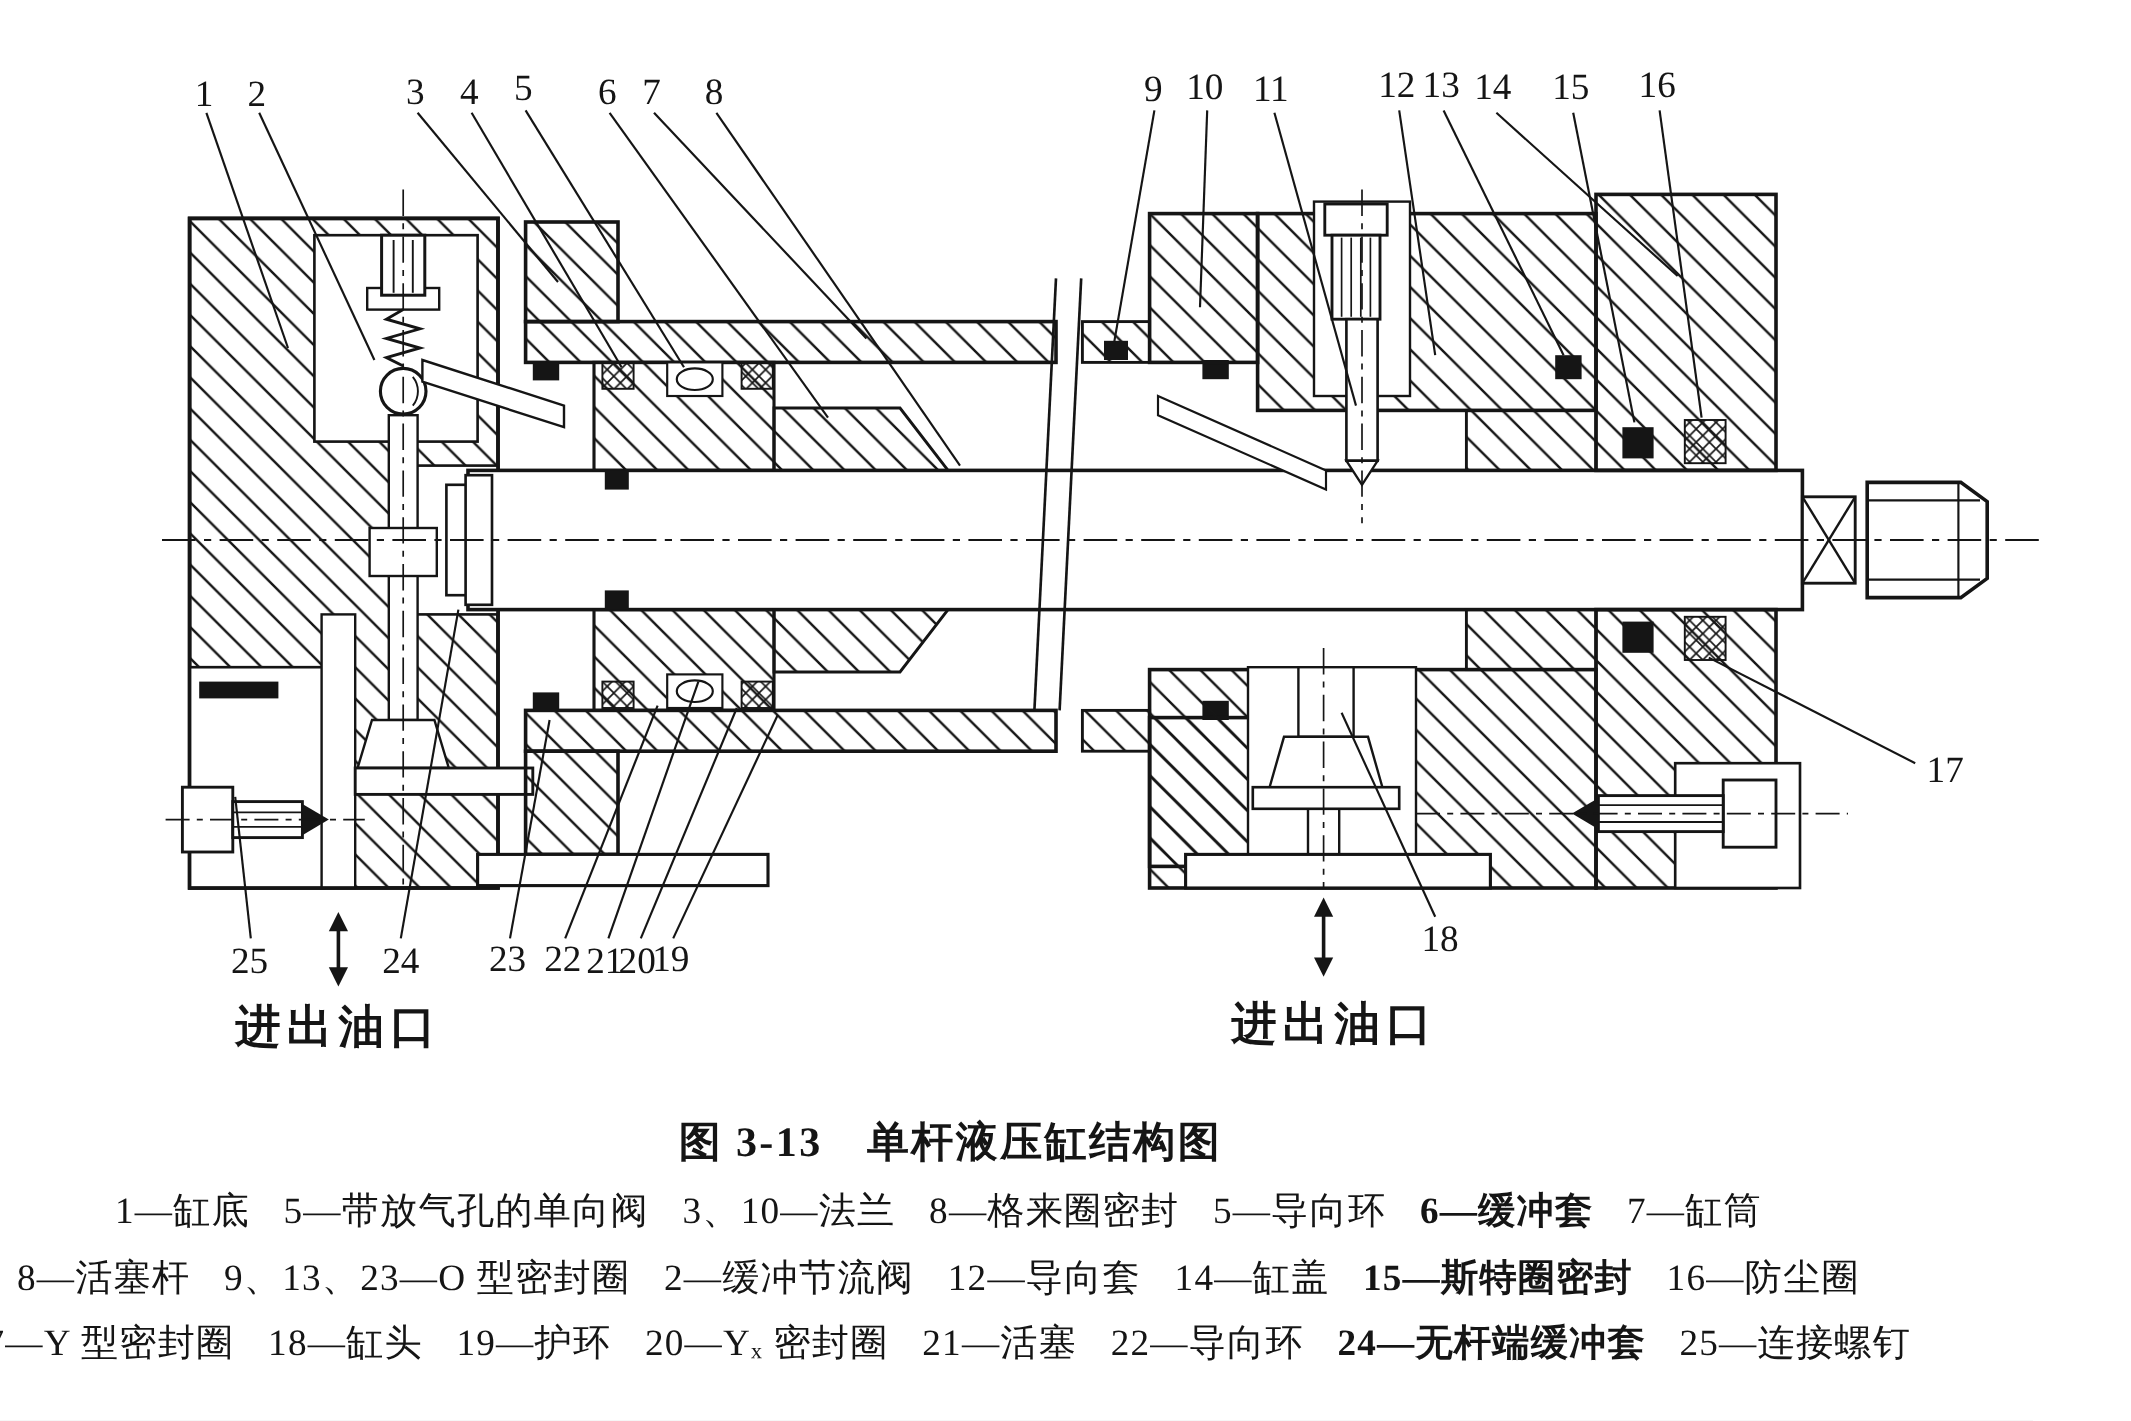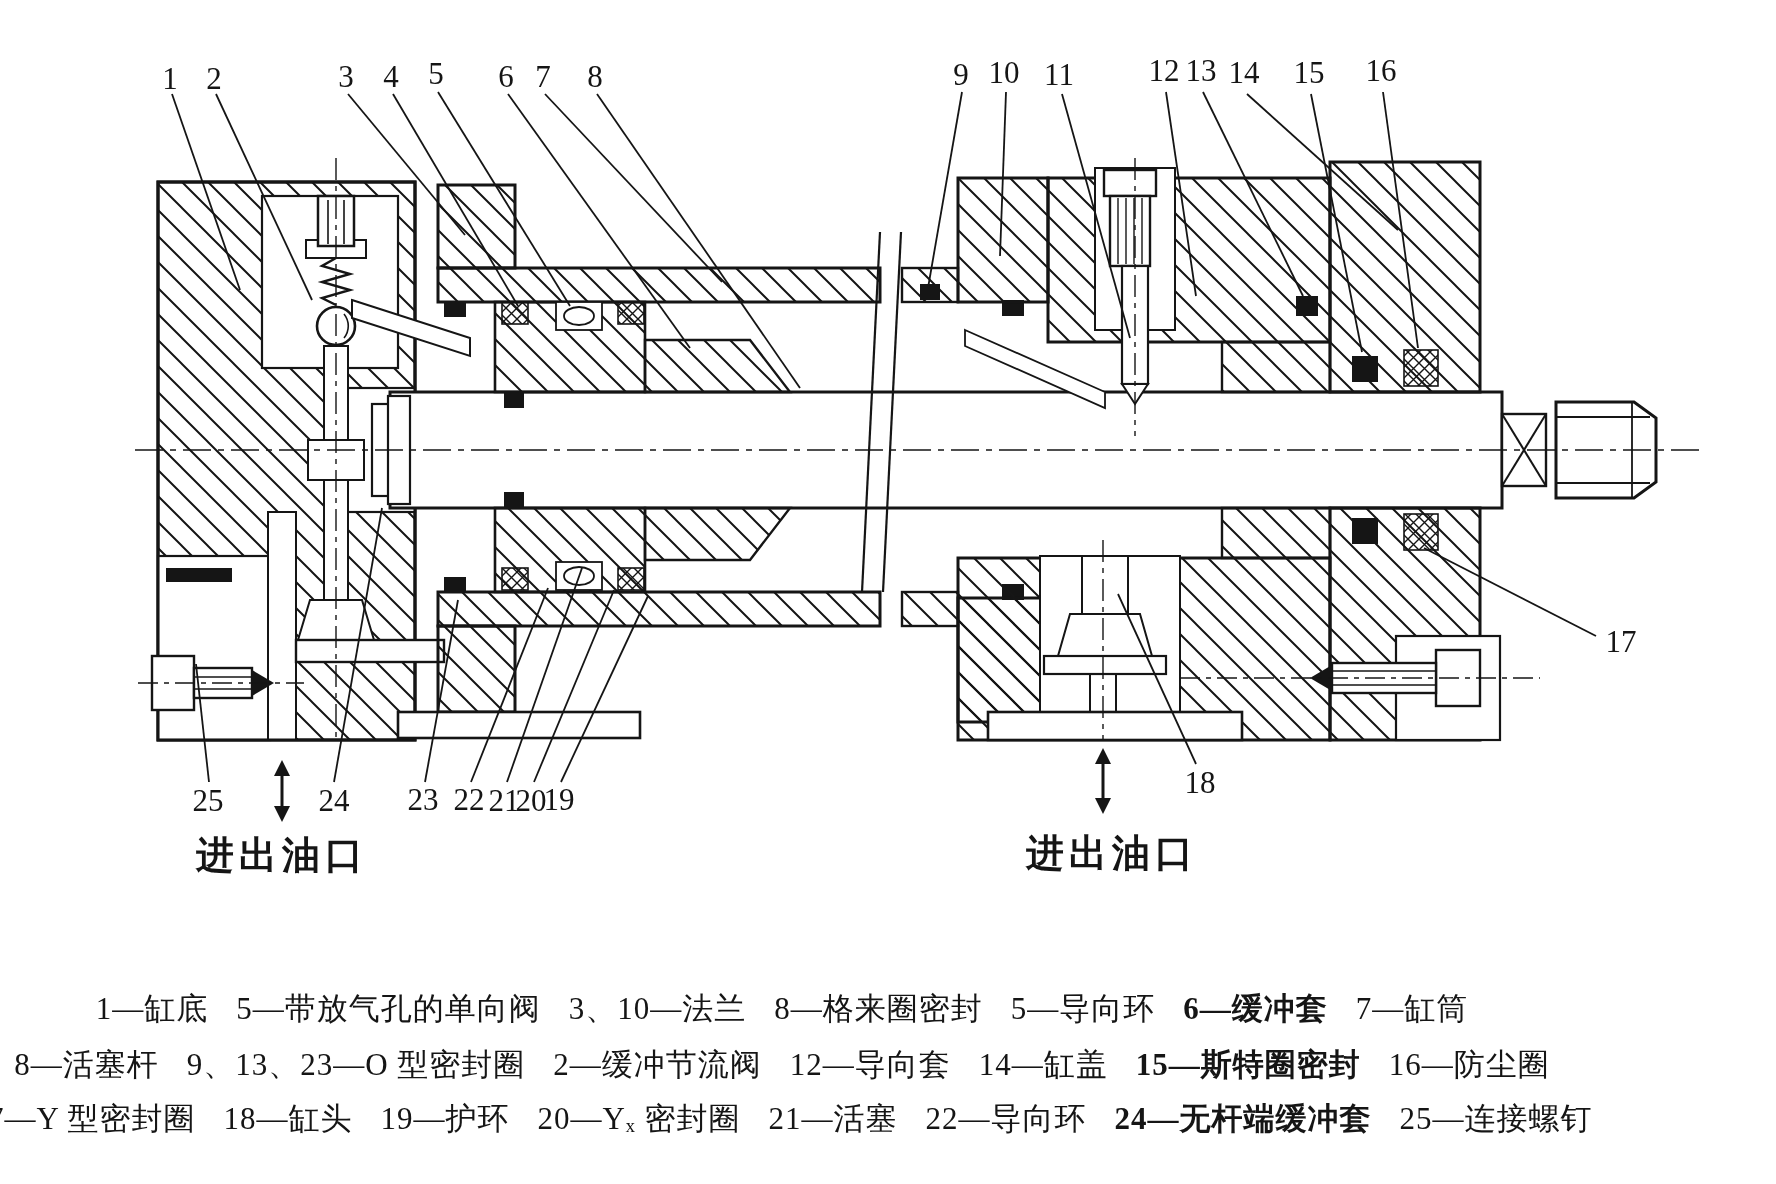--- a/index.html
+++ b/index.html
@@ -257,17 +257,18 @@
   <div class="callout" style="left:531px;top:800px">20</div>
   <div class="callout" style="left:504px;top:800px">21</div>
   <div class="callout" style="left:469px;top:799px">22</div>
   <div class="callout" style="left:423px;top:799px">23</div>
   <div class="callout" style="left:334px;top:800px">24</div>
   <div class="callout" style="left:208px;top:800px">25</div>
 
   <div class="portlabel" style="left:282px;top:830px">进出油口</div>
   <div class="portlabel" style="left:1112px;top:828px">进出油口</div>
 
+  <div id="caption">图 3-13　单杆液压缸结构图</div>
   <div class="legend-row" id="legend-row-0"><span>1—缸底</span><span>5—带放气孔的单向阀</span><span>3、10—法兰</span><span>8—格来圈密封</span><span>5—导向环</span><span class="bold">6—缓冲套</span><span>7—缸筒</span></div>
   <div class="legend-row" id="legend-row-1"><span>8—活塞杆</span><span>9、13、23—O 型密封圈</span><span>2—缓冲节流阀</span><span>12—导向套</span><span>14—缸盖</span><span class="bold">15—斯特圈密封</span><span>16—防尘圈</span></div>
   <div class="legend-row" id="legend-row-2"><span>17—Y 型密封圈</span><span>18—缸头</span><span>19—护环</span><span>20—Yₓ 密封圈</span><span>21—活塞</span><span>22—导向环</span><span class="bold">24—无杆端缓冲套</span><span>25—连接螺钉</span></div>
 
 </div>
 
 </body></html>

